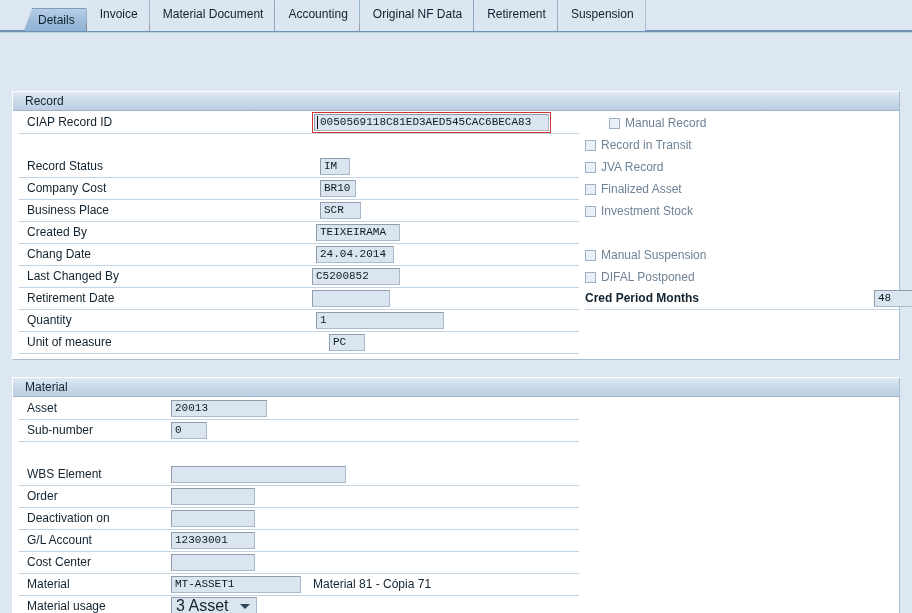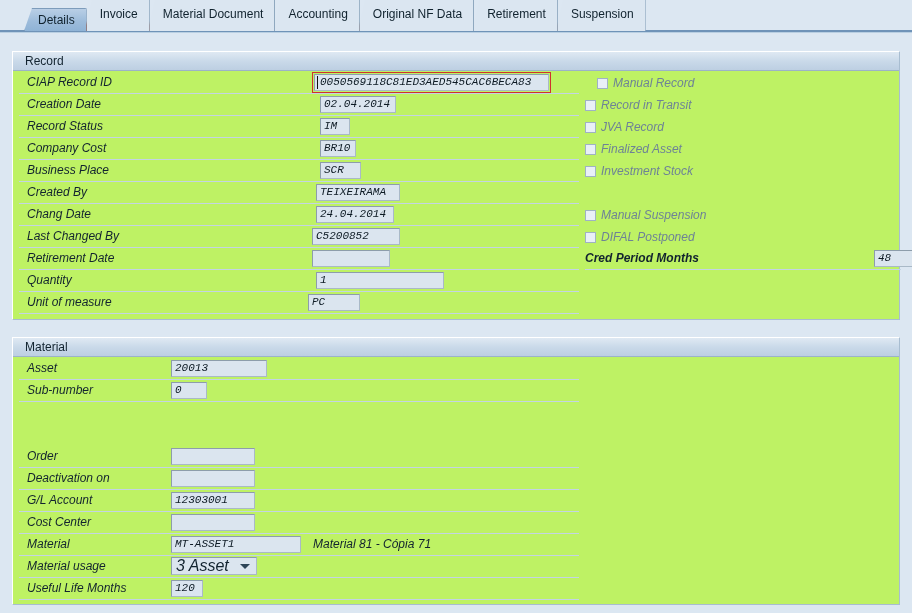--- a/index.html
+++ b/index.html
@@ -63,24 +63,25 @@
   #tabstrip-underline2 {
     position: absolute;
     left: 0; bottom: 0px;
     width: 912px; height: 1px;
     background: #b9cfe2;
   }
 
   
   .panel {
     position: absolute;
-    background: #bef264;
+    background: #ffffff;
     border: 1px solid #a8bdd1;
     border-top: 1px solid #ffffff;
     border-left: 1px solid #ffffff;
+    margin-top: 40px;
   }
   #panel-record { left: 12px; top: 51px; width: 888px; height: 269px; }
   #panel-material { left: 12px; top: 337px; width: 888px; height: 268px; }
 
   .panel-header {
     position: absolute;
     left: 0; top: 0;
     width: 100%; height: 19px;
     background: linear-gradient(to bottom, #dfe9f3 0%, #c9d9e9 52%, #bdcfe2 100%);
     border-bottom: 1px solid #9cb3c8;
@@ -89,21 +90,20 @@
     padding-left: 12px;
     font-size: 12px;
     color: #12232f;
   }
 
   .panel-body {
     position: absolute;
     left: 0; top: 19px;
     width: 100%;
     bottom: 0;
-    font-style: italic;
   }
 
   
   .row {
     position: absolute;
     height: 22px;
     left: 6px;
   }
   .row-line {
     position: absolute;
@@ -256,25 +256,20 @@
     <span>Record</span>
   </div>
   <div class="panel-body" id="record-body">
       <div class="row" style="top: 1px; width: 560px;">
         <div class="row-line" style="width: 560px;"></div>
         <div class="lbl">CIAP Record ID</div>
         <div class="fld focused" style="left: 295px; top: 2px; width: 235px; padding-left: 5px;">0050569118C81ED3AED545CAC6BECA83</div>
         <div class="focus-frame" style="left: 293px; top: 0px; width: 239px; height: 21px;"></div>
         <div class="caret" style="left: 298px; top: 4px; height: 13px;"></div>
       </div>
-      <div class="row" style="top: 23px; width: 560px;">
-        <div class="row-line" style="width: 560px;"></div>
-        <div class="lbl">Creation Date</div>
-        <div class="fld" style="left: 301px; top: 2px; width: 76px;">02.04.2014</div>
-      </div>
       <div class="row" style="top: 45px; width: 560px;">
         <div class="row-line" style="width: 560px;"></div>
         <div class="lbl">Record Status</div>
         <div class="fld" style="left: 301px; top: 2px; width: 30px;">IM</div>
       </div>
       <div class="row" style="top: 67px; width: 560px;">
         <div class="row-line" style="width: 560px;"></div>
         <div class="lbl">Company Cost</div>
         <div class="fld" style="left: 301px; top: 2px; width: 36px;">BR10</div>
       </div>
@@ -304,23 +299,23 @@
         <div class="fld" style="left: 293px; top: 2px; width: 78px;"></div>
       </div>
       <div class="row" style="top: 199px; width: 560px;">
         <div class="row-line" style="width: 560px;"></div>
         <div class="lbl">Quantity</div>
         <div class="fld" style="left: 297px; top: 2px; width: 128px;">1</div>
       </div>
       <div class="row" style="top: 221px; width: 560px;">
         <div class="row-line" style="width: 560px;"></div>
         <div class="lbl">Unit of measure</div>
-        <div class="fld" style="left: 289px; top: 2px; width: 52px;">PC</div>
-      </div>
-      <div class="cbrow" style="left: 584px; top: 1px;">
+        <div class="fld" style="left: 310px; top: 2px; width: 36px;">PC</div>
+      </div>
+      <div class="cbrow" style="left: 596px; top: 1px;">
         <div class="cbox"></div>
         <span class="cblabel">Manual Record</span>
       </div>
       <div class="cbrow" style="left: 572px; top: 23px;">
         <div class="cbox"></div>
         <span class="cblabel">Record in Transit</span>
       </div>
       <div class="cbrow" style="left: 572px; top: 45px;">
         <div class="cbox"></div>
         <span class="cblabel">JVA Record</span>
@@ -357,20 +352,25 @@
       <div class="row" style="top: 1px; width: 560px;">
         <div class="row-line" style="width: 560px;"></div>
         <div class="lbl">Asset</div>
         <div class="fld" style="left: 152px; top: 2px; width: 96px;">20013</div>
       </div>
       <div class="row" style="top: 23px; width: 560px;">
         <div class="row-line" style="width: 560px;"></div>
         <div class="lbl">Sub-number</div>
         <div class="fld" style="left: 152px; top: 2px; width: 36px;">0</div>
       </div>
+      <div class="row" style="top: 67px; width: 560px;">
+        <div class="row-line" style="width: 560px;"></div>
+        <div class="lbl">WBS Element</div>
+        <div class="fld" style="left: 152px; top: 2px; width: 175px;"></div>
+      </div>
       <div class="row" style="top: 89px; width: 560px;">
         <div class="row-line" style="width: 560px;"></div>
         <div class="lbl">Order</div>
         <div class="fld" style="left: 152px; top: 2px; width: 84px;"></div>
       </div>
       <div class="row" style="top: 111px; width: 560px;">
         <div class="row-line" style="width: 560px;"></div>
         <div class="lbl">Deactivation on</div>
         <div class="fld" style="left: 152px; top: 2px; width: 84px;"></div>
       </div>

